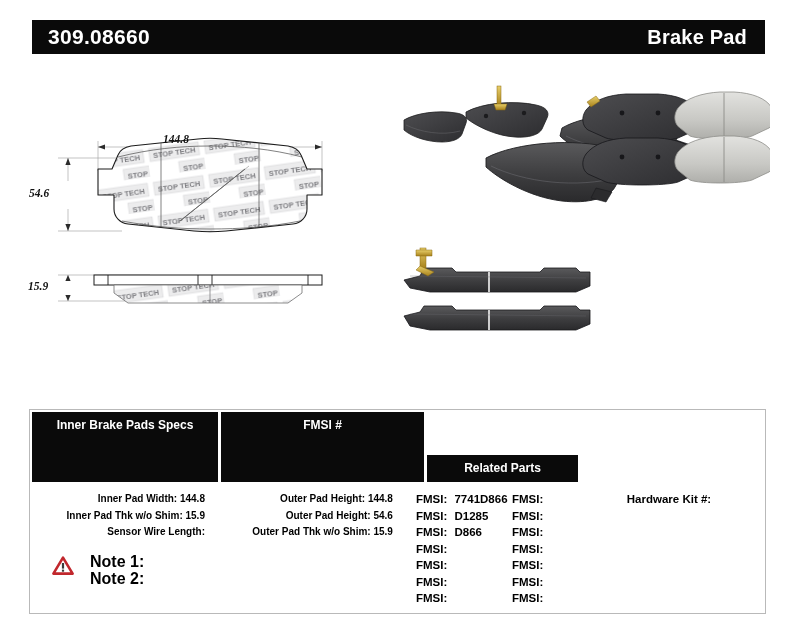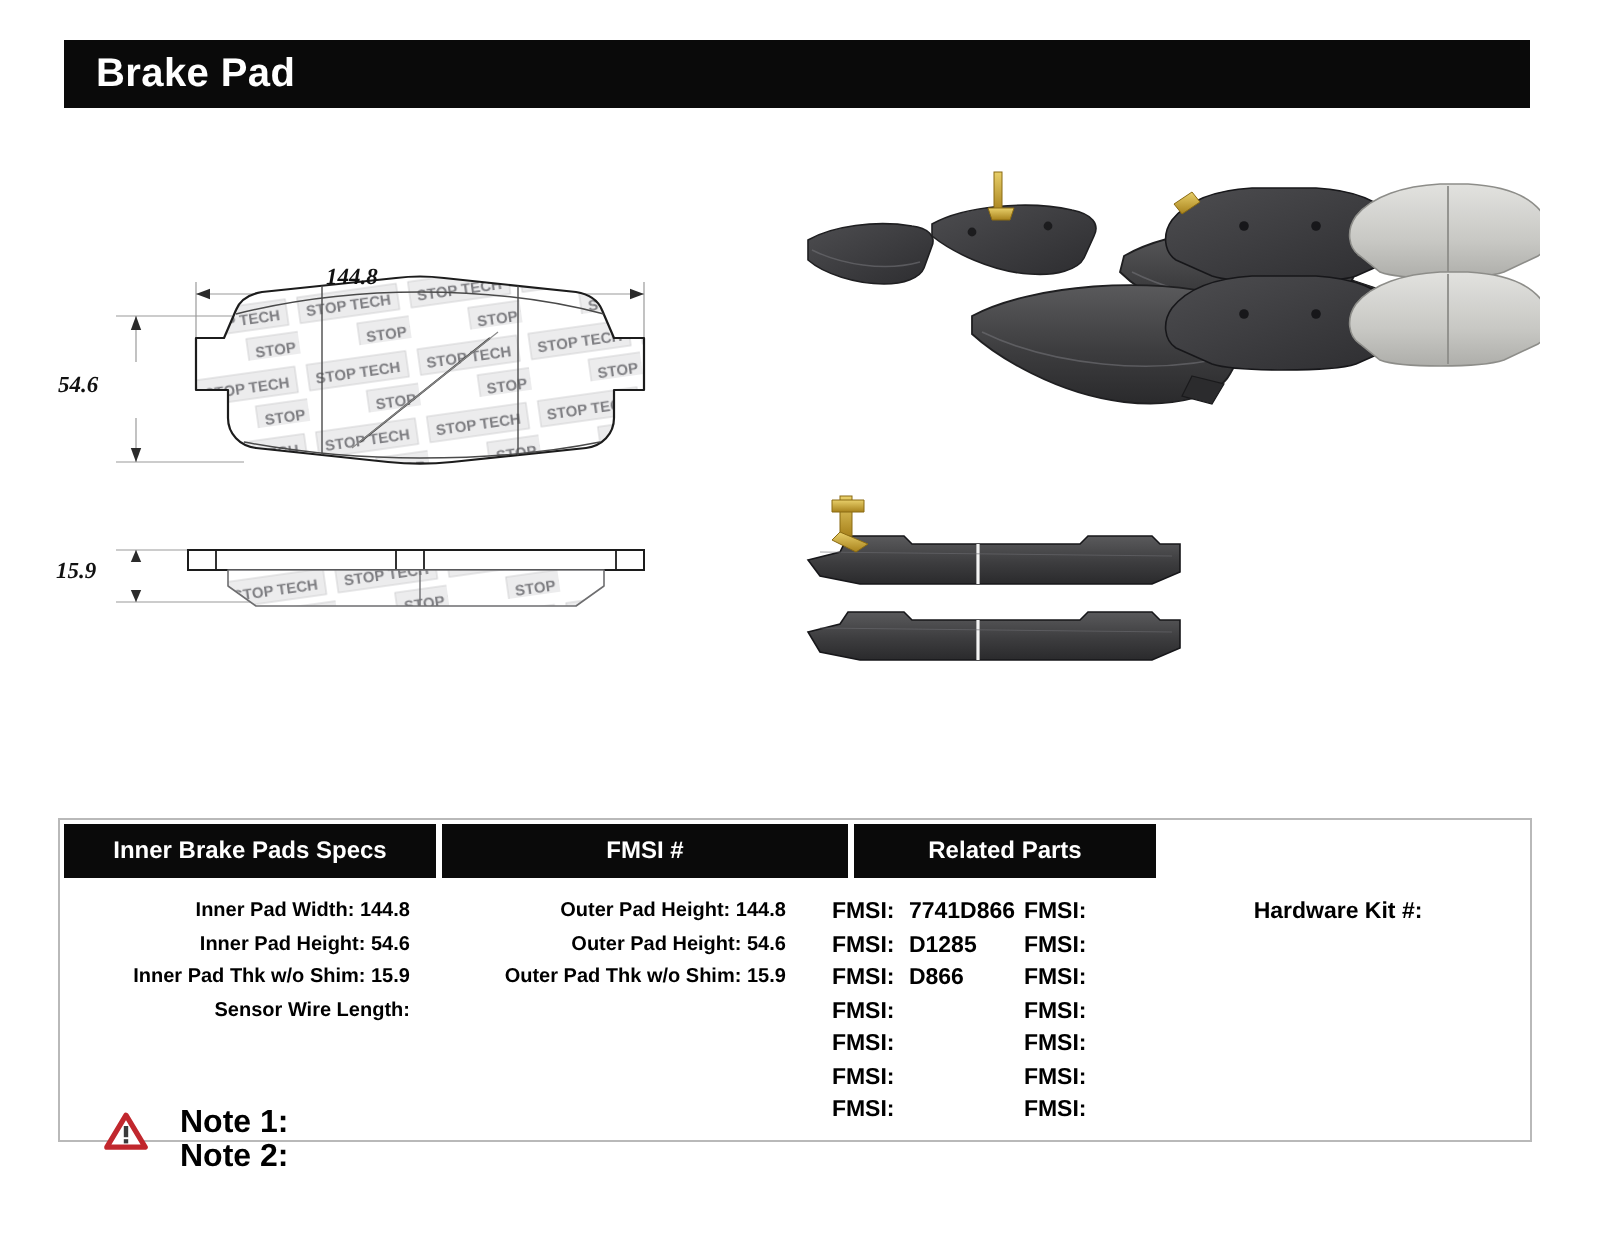--- a/index.html
+++ b/index.html
@@ -92,21 +92,21 @@
     font-weight: bold;
     text-align: center;
     padding: 6px 2px 7px;
     box-sizing: border-box;
     white-space: nowrap;
     overflow: hidden;
   }
   .th.c1 { width: 186px; }
   .th.c2 { width: 186px; }
   .th.c3 { width: 203px; }
-  .th.c4 { width: 151px; }
+  .th.c4 { width: 151px; margin-top: 43px; }
 
   #table-body {
     display: flex;
     gap: 3px;
     padding: 0 2px 6px;
     box-sizing: border-box;
     min-height: 118px;
   }
   .td {
     box-sizing: border-box;
@@ -164,20 +164,21 @@
     font-size: 16px;
     font-weight: bold;
     line-height: 17px;
     white-space: nowrap;
   }
 </style>
 </head>
 <body>
 
 <div id="header-bar">
+  <span id="part-number">309.08660</span>
   <span id="product-type">Brake Pad</span>
 </div>
 
 <div id="drawing-area">
   <svg width="360" height="230" viewBox="0 0 360 230">
     <defs>
       <pattern id="stoptechPat" width="56" height="34" patternUnits="userSpaceOnUse" patternTransform="rotate(-8)">
         <rect width="56" height="34" fill="#ffffff"></rect>
         <rect x="2" y="6" width="50" height="13" fill="#ececed" stroke="#d2d2d4" stroke-width="0.5"></rect>
         <text x="27" y="16" font-family="'Liberation Sans',sans-serif" font-size="7.5" font-weight="bold" fill="#7e7e82" text-anchor="middle">STOP TECH</text>
@@ -356,24 +357,20 @@
   </div>
 
   <div id="table-body">
 
     <div class="td c1">
       <div class="spec-row">
         <span>Inner Pad Width:</span>
         <span class="val">144.8</span>
       </div>
       <div class="spec-row">
-        <span>Inner Pad Height:</span>
-        <span class="val">54.6</span>
-      </div>
-      <div class="spec-row">
         <span>Inner Pad Thk w/o Shim:</span>
         <span class="val">15.9</span>
       </div>
       <div class="spec-row">
         <span>Sensor Wire Length:</span>
         <span class="val"></span>
       </div>
     </div>
 
     <div class="td c2">

